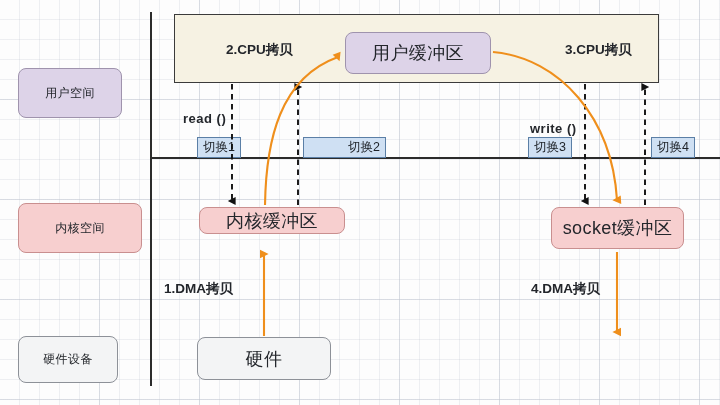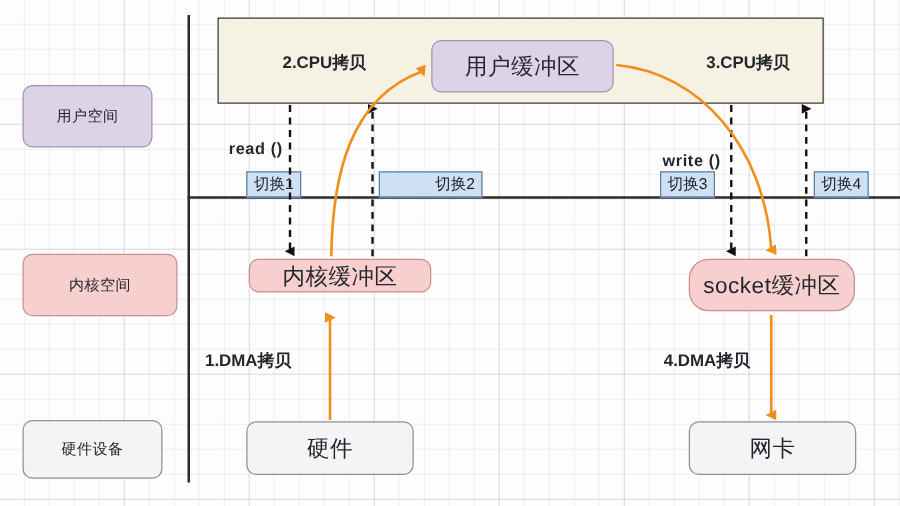--- a/index.html
+++ b/index.html
@@ -96,43 +96,40 @@
 
   <div class="rule-v"></div>
   <div class="rule-h"></div>
 
   <div class="box legend fill-purple" style="left:18px;top:68px;width:104px;height:50px;">
     <span>用户空间</span>
   </div>
   <div class="box legend fill-pink" style="left:18px;top:203px;width:124px;height:50px;">
     <span>内核空间</span>
   </div>
-  <div class="box legend fill-grey" style="left:18px;top:336px;width:112px;height:47px;">
+  <div class="box legend fill-grey" style="left:18px;top:336px;width:100px;height:47px;">
     <span>硬件设备</span>
   </div>
 
   <div class="box fill-purple" style="left:345px;top:32px;width:146px;height:42px;">
     <span>用户缓冲区</span>
   </div>
 
   <div class="box fill-pink" style="left:199px;top:207px;width:146px;height:27px;">
     <span>内核缓冲区</span>
   </div>
 
-  <div class="box fill-pink" style="left:551px;top:207px;width:133px;height:42px;border-radius:16px;">
+  <div class="box fill-pink" style="left:551px;top:207px;width:133px;height:42px;">
     <span>socket缓冲区</span>
   </div>
 
   <div class="box fill-grey" style="left:197px;top:337px;width:134px;height:43px;">
     <span>硬件</span>
   </div>
 
-  <div class="box fill-grey" style="left:551px;top:337px;width:134px;height:43px;">
-    <span>网卡</span>
-  </div>
 
   <div class="tlabel" style="left:226px;top:41px;">2.CPU拷贝</div>
   <div class="tlabel" style="left:565px;top:41px;">3.CPU拷贝</div>
   <div class="tlabel" style="left:164px;top:280px;">1.DMA拷贝</div>
   <div class="tlabel" style="left:531px;top:280px;">4.DMA拷贝</div>
 
   <div class="tlabel bold" style="left:161px;top:111px;margin-left:22px;">read ()</div>
   <div class="tlabel bold" style="left:530px;top:121px;">write ()</div>
 
   <div class="badge" style="left:197px;top:137px;">

